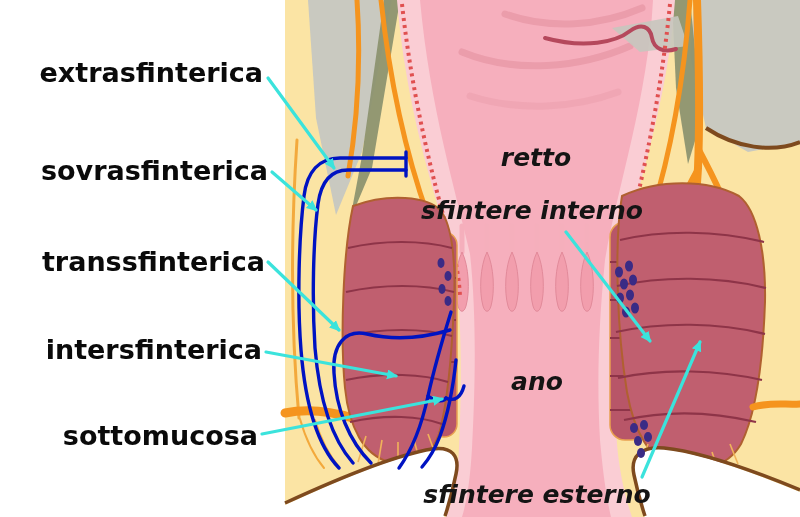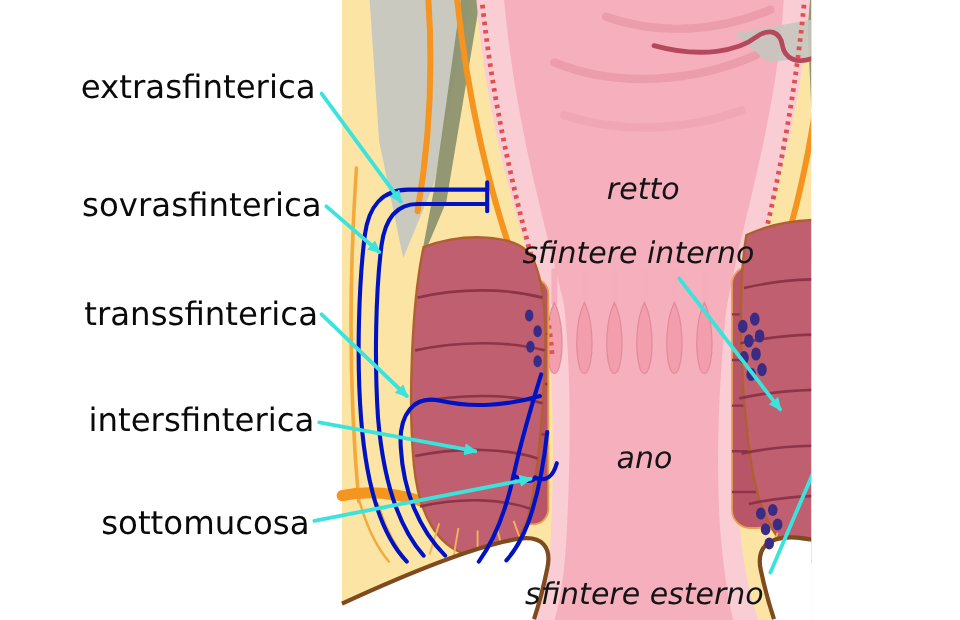--- a/index.html
+++ b/index.html
@@ -1,17 +1,17 @@
 <!DOCTYPE html>
 <html><head>
 <meta charset="utf-8">
 <style>
   html,body{margin:0;padding:0;background:#fff;}
-  .stage{position:relative;width:676px;height:517px;background:#fff;overflow:hidden;
-         font-family:"DejaVu Sans","Liberation Sans",sans-serif;}
+  .stage{position:relative;width:800px;height:517px;background:#fff;overflow:hidden;
+         font-family:"DejaVu Sans","Liberation Sans",sans-serif;font-weight:bold;}
   svg{display:block;}
   text{font-family:"DejaVu Sans","Liberation Sans",sans-serif;}
   .lbl{font-size:27px;fill:#0a0a0a;}
   .inl{font-size:25px;font-style:italic;fill:#141414;}
 </style>
 </head>
 <body>
 
 <div class="stage">
 <svg width="800" height="517" viewBox="0 0 800 517">

